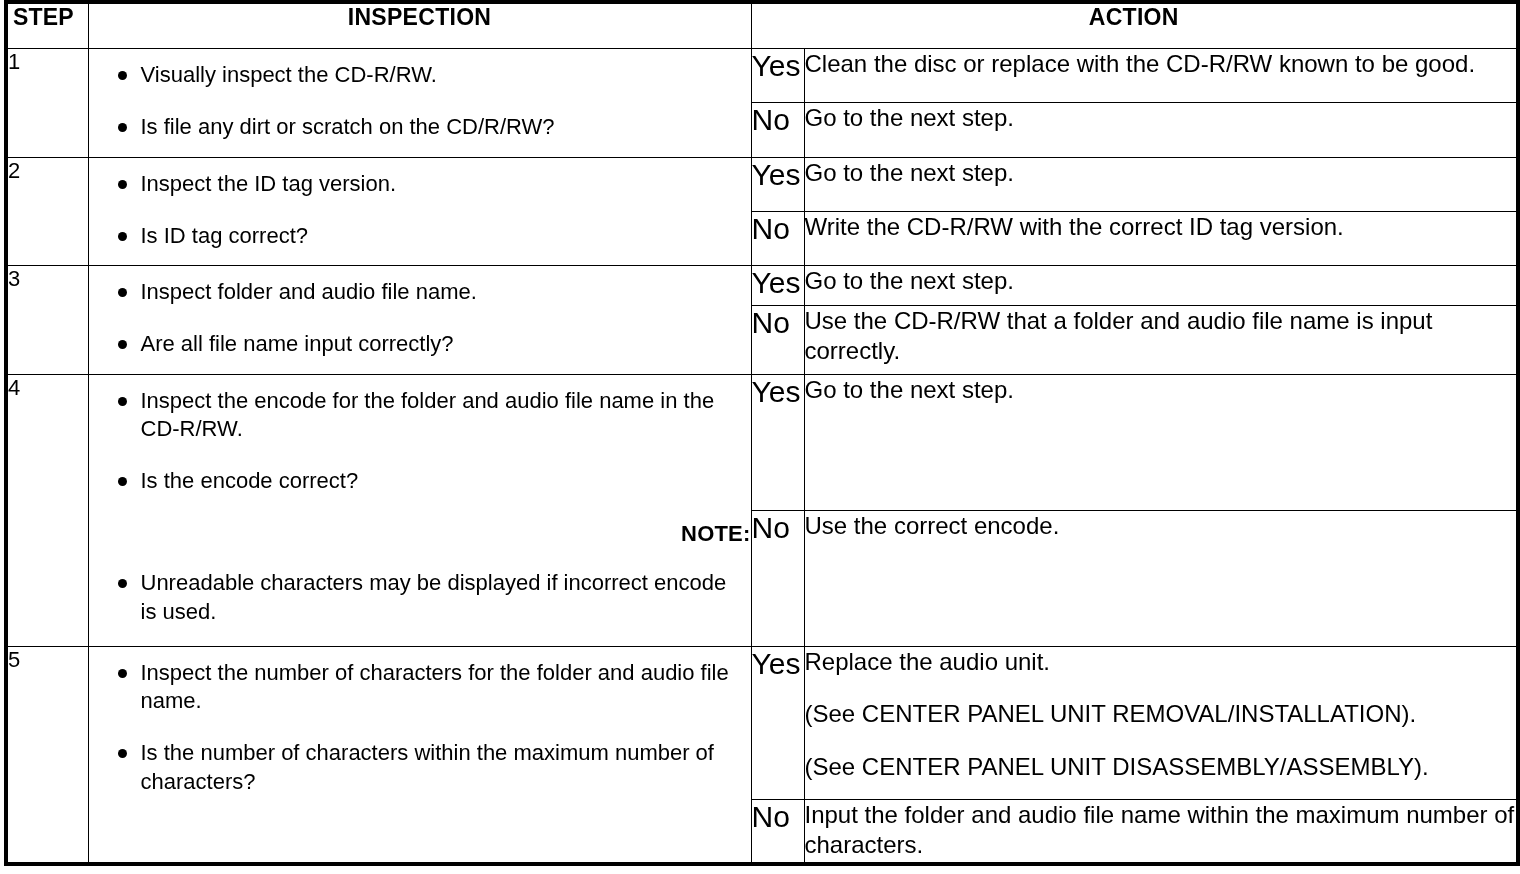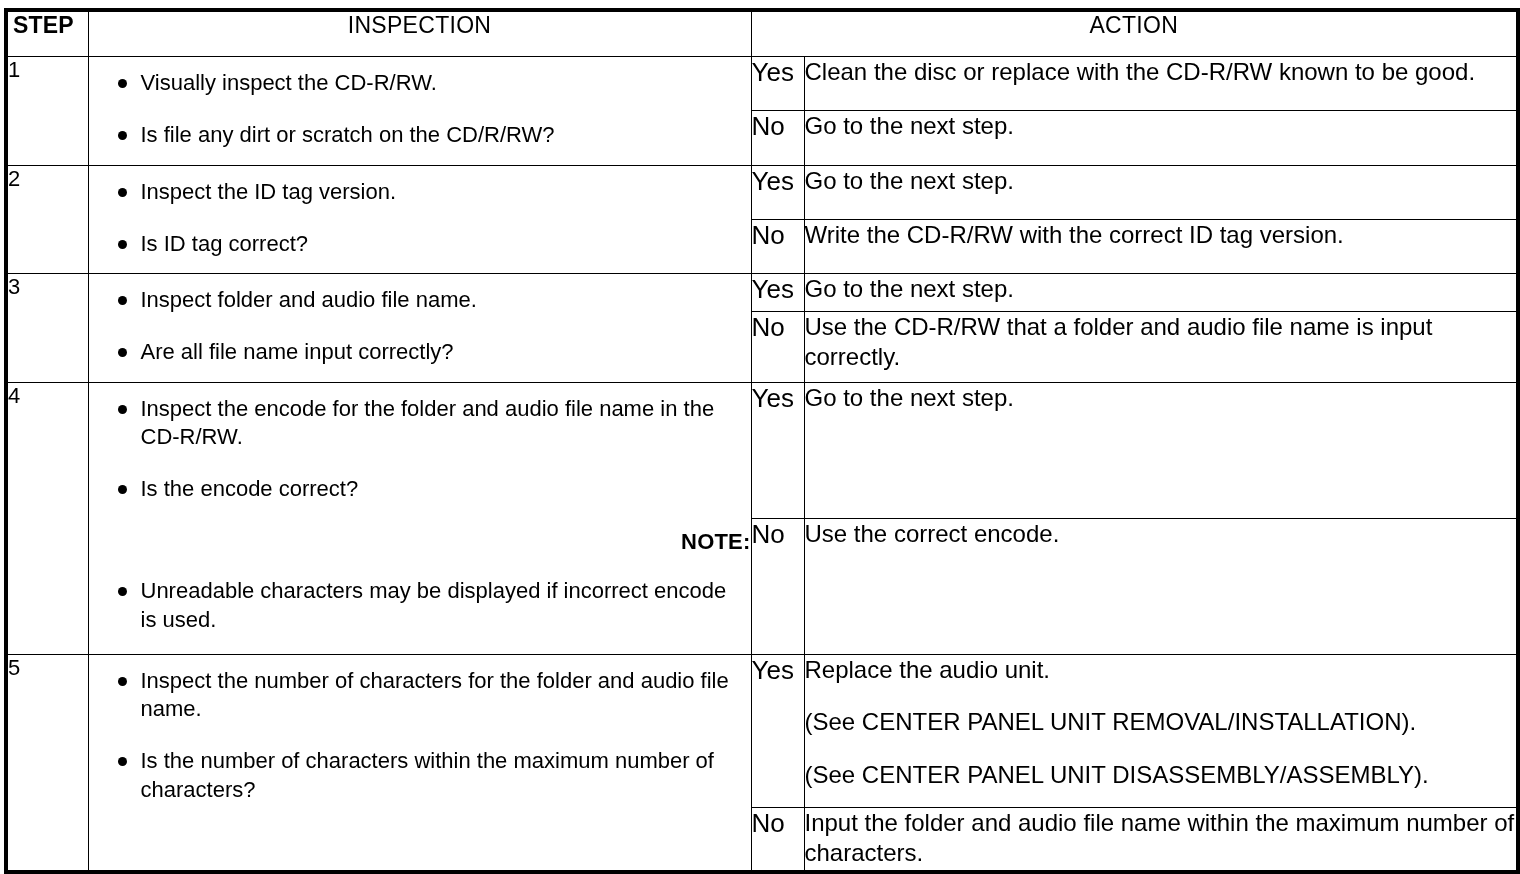--- a/index.html
+++ b/index.html
@@ -19,21 +19,21 @@
     position: relative;
     width: 1520px;
     height: 874px;
     box-sizing: border-box;
   }
 
   
   table.tsb {
     position: absolute;
     left: 4px;
-    top: 8px;
+    top: 0;
     width: 1512px;
     height: 866px;
     border-collapse: collapse;
     table-layout: fixed;
     background: #fff;
   }
 
   table.tsb td,
   table.tsb th {
     border: 1px solid #000;
@@ -62,21 +62,21 @@
   }
   .hdr .h-step {
     font-size: 23px;
     font-weight: bold;
     padding-left: 5px;
     letter-spacing: 0.2px;
   }
   .hdr .h-insp,
   .hdr .h-act {
     font-size: 23px;
-    font-weight: normal;
+    font-weight: bold;
     text-align: center;
     letter-spacing: 0.3px;
   }
 
   
   .step-cell {
     font-size: 22px;
     padding: 5px 0 0 5px;
     border-top: 3px solid #000;
     border-bottom: 3px solid #000;
@@ -84,21 +84,21 @@
 
   
   .insp-cell {
     padding: 8px 10px 10px 10px;
     border-top: 3px solid #000;
     border-bottom: 3px solid #000;
   }
 
   
   .yn-cell {
-    font-size: 26px;
+    font-size: 30px;
     padding: 9px 0 0 5px;
     white-space: nowrap;
   }
   
   .act-cell {
     font-size: 24px;
     padding: 9px 8px 8px 7px;
     line-height: 1.26;
   }
 

